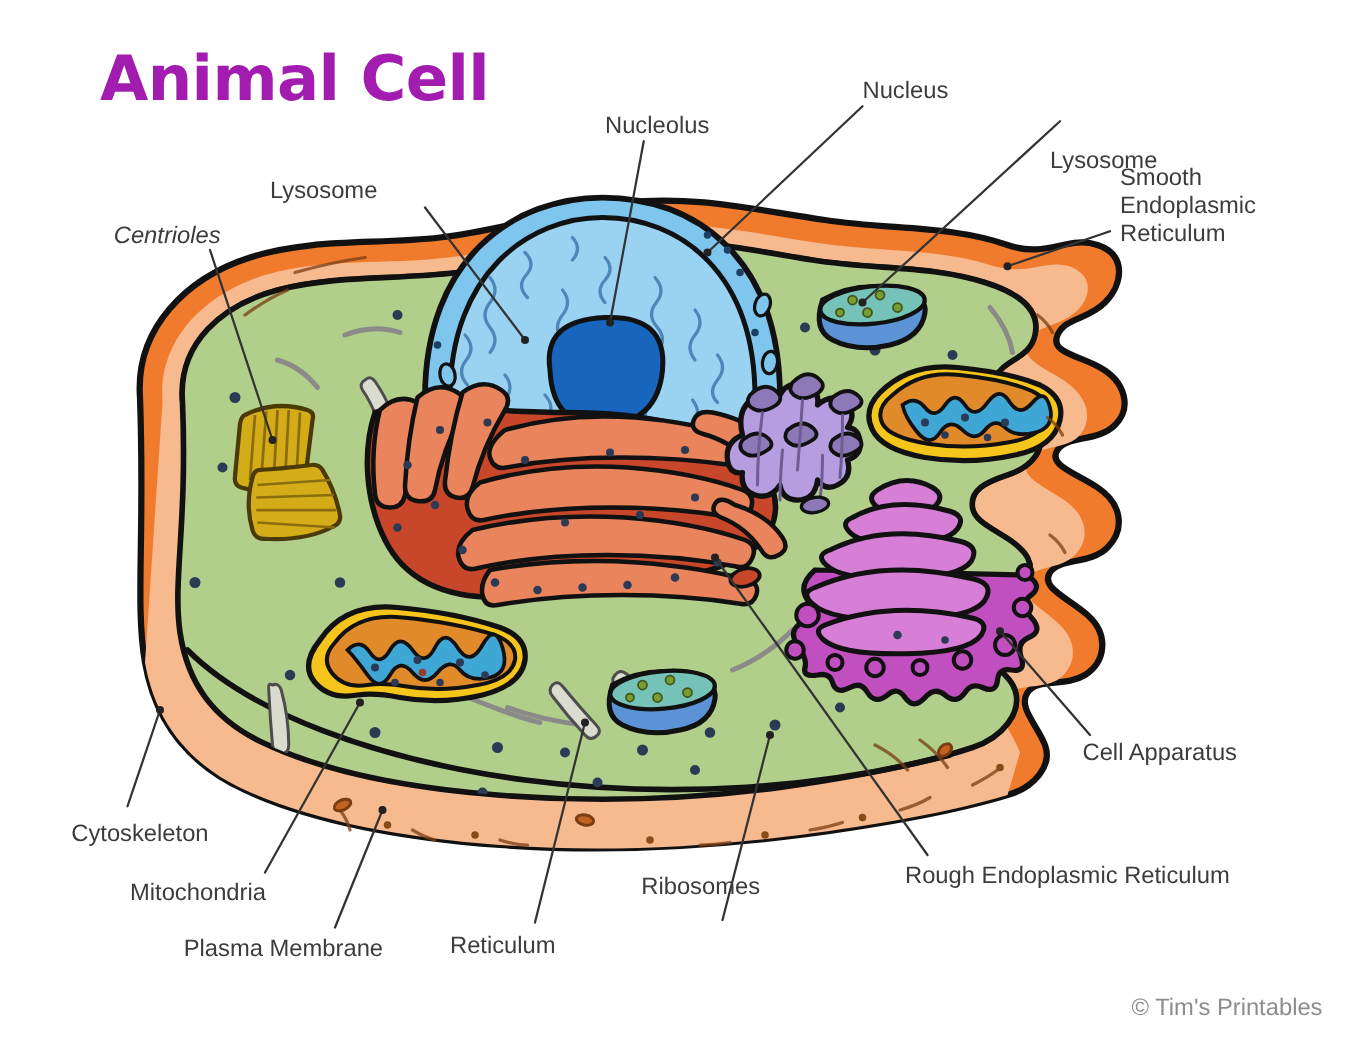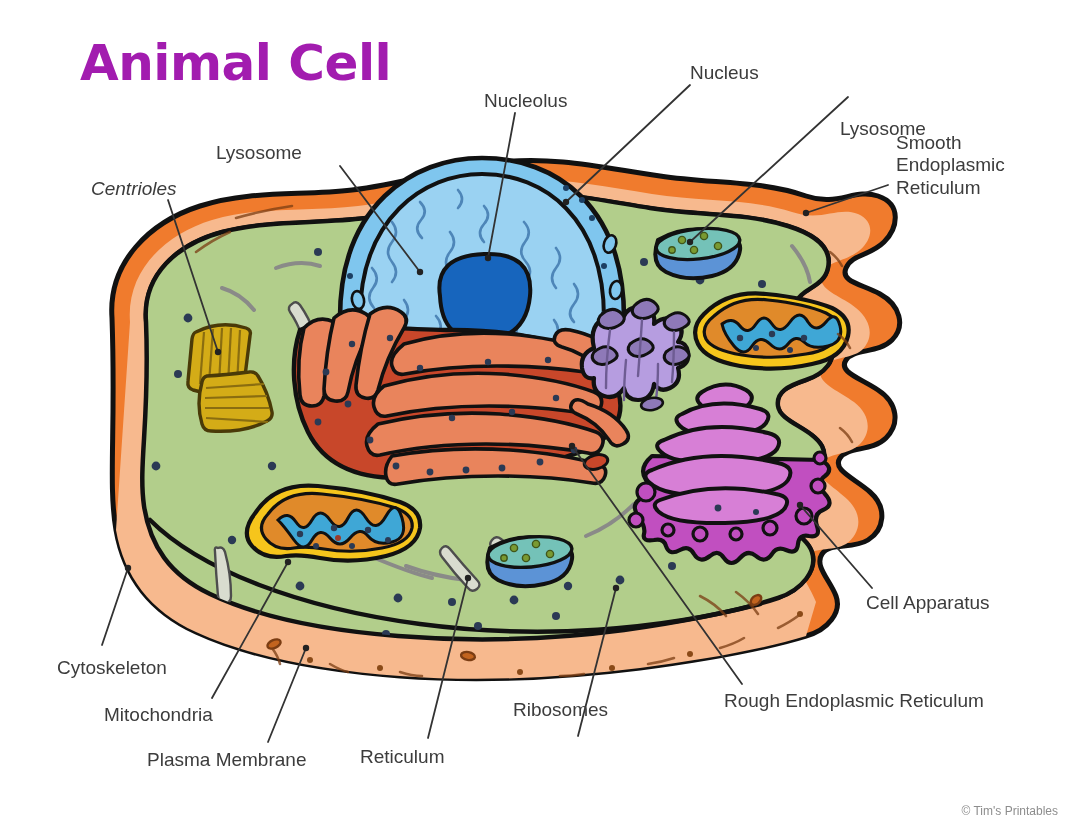--- a/index.html
+++ b/index.html
@@ -31,21 +31,21 @@
     font-size: 50px;
     font-weight: bold;
     letter-spacing: -0.5px;
     color: #a21caf;
     font-family: "DejaVu Sans", sans-serif;
   }
   .copyright {
     position: absolute;
     right: 22px;
     bottom: 16px;
-    font-size: 12px;
+    font-size: 19px;
     color: #8d8d8d;
     font-family: "Liberation Sans", sans-serif;
     margin-top: 45px;
   }
   .label {
     position: absolute;
     font-size: 19px;
     color: #3c3c3c;
     font-family: "Liberation Sans", sans-serif;
     white-space: pre;

